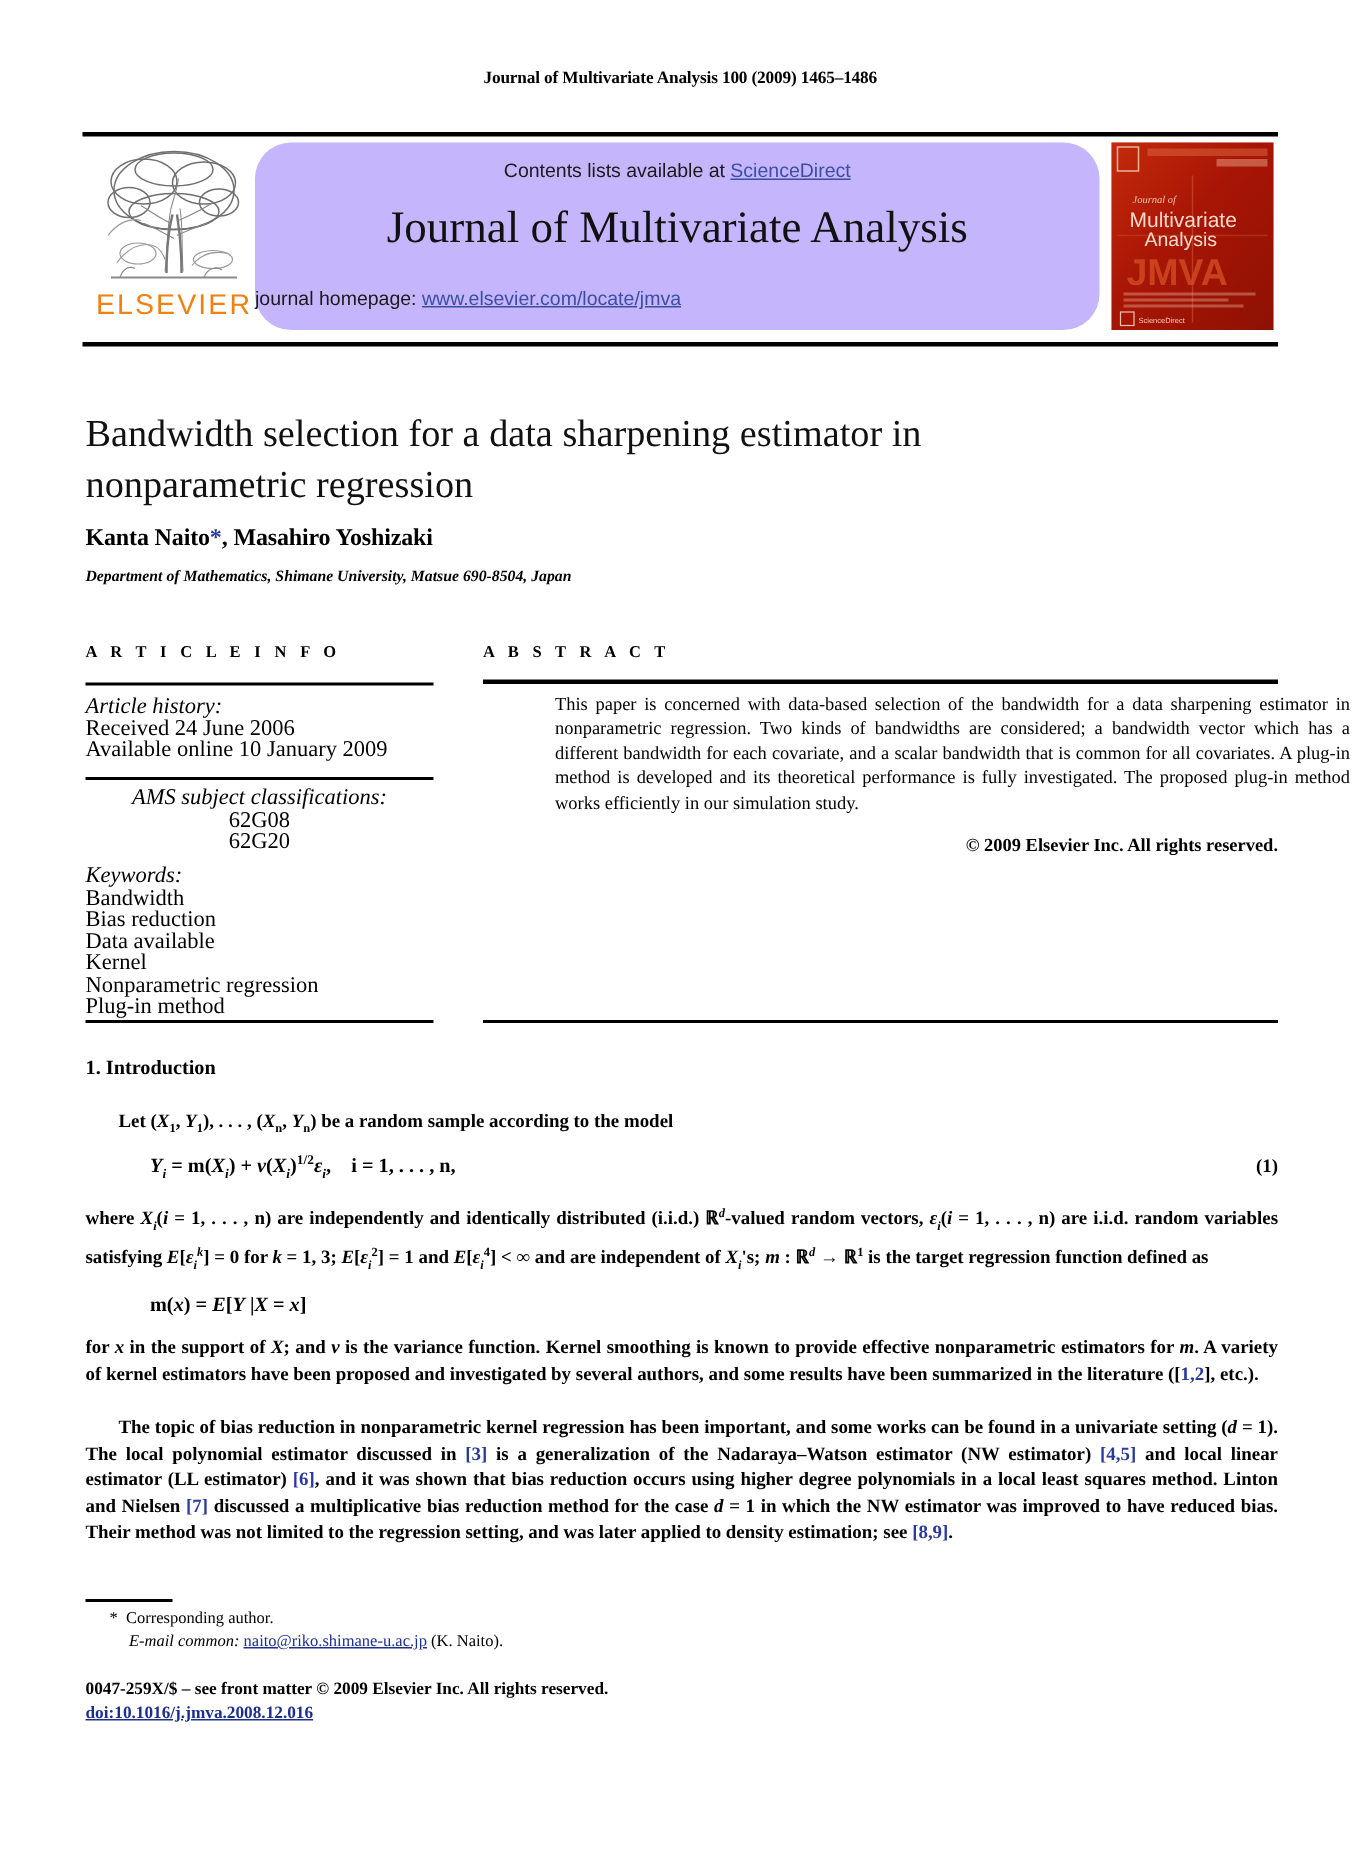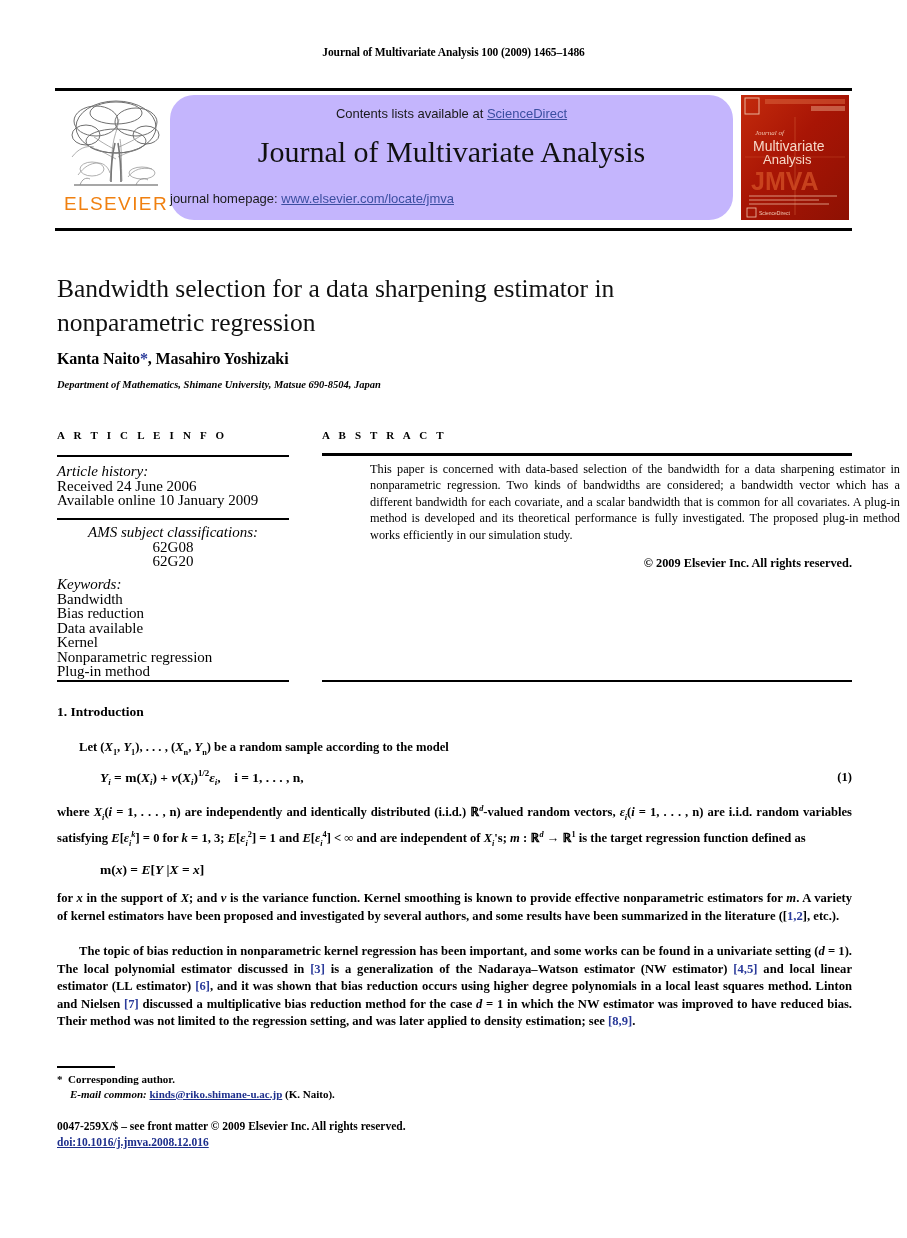--- a/index.html
+++ b/index.html
@@ -209,25 +209,25 @@
 
   
   .foot-rule {
     position: absolute;
     left: 57px; top: 1066px;
     width: 58px; height: 2px;
     background: #000;
   }
   .footnote {
     position: absolute;
-    left: 57px; top: 1072px;
+    left: 73px; top: 1072px;
     width: 500px;
     font-size: 11px;
     line-height: 15px;
-    font-weight: bold;
+    font-weight: normal;
   }
   .footnote .it { font-style: italic; }
   .mail { color: #1d2f8c; }
   .frontmatter {
     position: absolute;
     left: 57px; top: 1119px;
     width: 600px;
     font-size: 11.5px;
     line-height: 15.5px;
     font-weight: bold;
@@ -397,21 +397,21 @@
   </div>
 
   <div class="foot-rule"></div>
   <div class="footnote">
     <div>
       <span>*</span>&nbsp;
       <span>Corresponding author.</span>
     </div>
     <div style="padding-left:13px;">
       <span class="it">E-mail common:</span>
-      <a class="mail" href="#">kinds@riko.shimane-u.ac.jp</a>
+      <a class="mail" href="#">naito@riko.shimane-u.ac.jp</a>
       <span>(K. Naito).</span>
     </div>
   </div>
 
   <div class="frontmatter">
     <div>0047-259X/$ – see front matter © 2009 Elsevier Inc. All rights reserved.</div>
     <a class="doi" href="#">doi:10.1016/j.jmva.2008.12.016</a>
   </div>
 
 </div>

